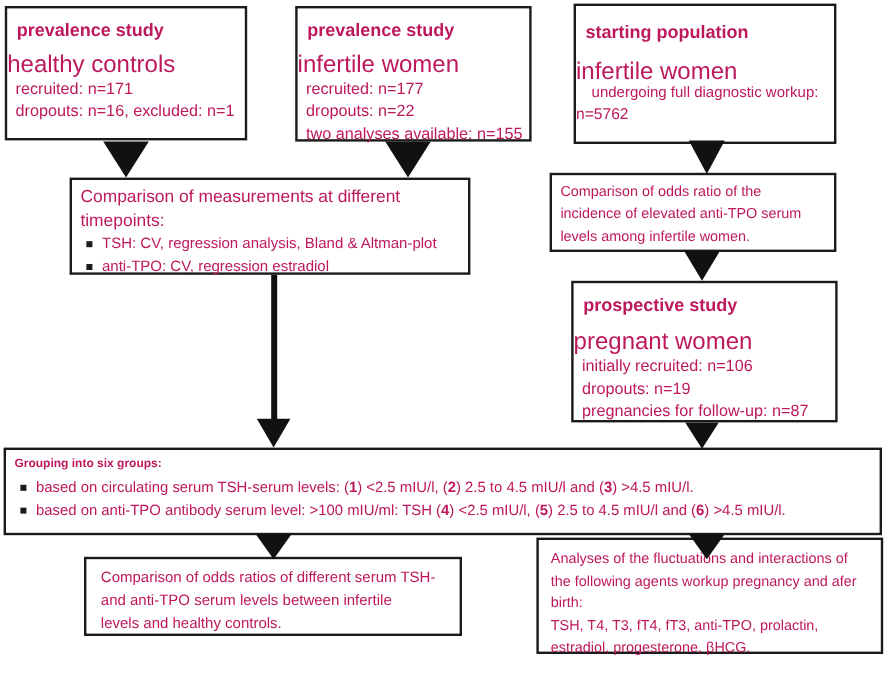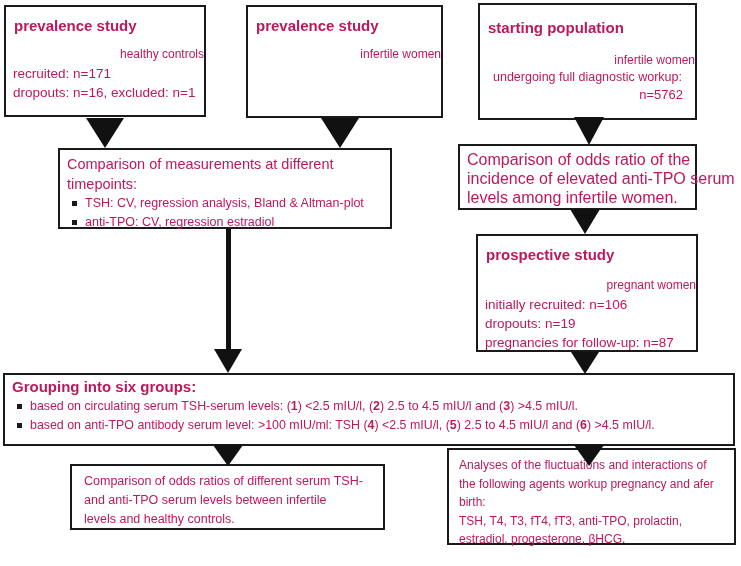--- a/index.html
+++ b/index.html
@@ -3,45 +3,45 @@
 <meta charset="utf-8">
 <style>
   html,body{margin:0;padding:0;background:#ffffff;}
   .canvas{
     position:relative;width:741px;height:566px;background:#ffffff;
     font-family:"Liberation Sans","DejaVu Sans",sans-serif;color:#be185d;
     overflow:hidden;
   }
   .fbox{position:absolute;border:2px solid #1a1a1a;background:#ffffff;box-sizing:border-box;}
   .box-title{font-weight:bold;font-size:15px;line-height:18px;padding:10px 0 0 8px;white-space:nowrap;}
-  .subtitle{font-size:12px;line-height:18px;text-align:right;margin-top:10px;white-space:nowrap;padding-left:16px;}
+  .subtitle{font-size:20px;line-height:18px;text-align:left;margin-top:10px;white-space:nowrap;}
   .body-lines{padding:1px 0 0 7px;}
   .body-line{font-size:13.5px;line-height:19px;white-space:nowrap;}
   
   .b1{left:4px;top:5px;width:202px;height:112px;}
   
   .b2{left:246px;top:5px;width:197px;height:113px;}
   
   .b3{left:478px;top:3px;width:219px;height:117px;}
   .b3 .box-title{padding-top:14px;}
   .b3 .subtitle{margin-top:14px;}
   .b3 .center-line{font-size:12.5px;line-height:17px;text-align:center;white-space:nowrap;}
-  .b3 .n-line{font-size:13px;line-height:18px;text-align:right;padding-right:12px;white-space:nowrap;}
+  .b3 .n-line{font-size:13px;line-height:18px;text-align:left;padding-right:12px;white-space:nowrap;}
   
   .b4{left:58px;top:148px;width:334px;height:81px;padding:4px 0 0 7px;}
   .b4 .head-line{font-size:14.5px;line-height:20px;white-space:nowrap;}
   
   .b5{left:458px;top:144px;width:239px;height:66px;padding:4px 0 0 7px;}
-  .b5 .line{font-size:16px;line-height:19px;white-space:nowrap;}
+  .b5 .line{font-size:12px;line-height:19px;white-space:nowrap;}
   
   .b6{left:476px;top:234px;width:222px;height:118px;}
   .b6 .subtitle{margin-top:12px;}
   
   .b7{left:3px;top:373px;width:732px;height:73px;padding:2px 0 0 7px;}
-  .b7 .g-title{font-weight:bold;font-size:15px;line-height:20px;white-space:nowrap;}
+  .b7 .g-title{font-weight:bold;font-size:10px;line-height:20px;white-space:nowrap;}
   .b7 .bullet-line .bl-text{font-size:12.4px;}
   
   .b8{left:70px;top:464px;width:315px;height:66px;padding:6px 0 0 12px;}
   .b8 .line{font-size:12.5px;line-height:19px;white-space:nowrap;}
   
   .b9{left:447px;top:448px;width:289px;height:97px;padding:6px 0 0 10px;}
   .b9 .line{font-size:12px;line-height:18.5px;white-space:nowrap;}
   
   .bullet-line{display:flex;align-items:flex-start;margin-top:0;}
   .sq{flex:0 0 auto;width:5px;height:5px;background:#1a1a1a;margin:7px 8px 0 5px;}
@@ -69,20 +69,25 @@
     <div class="subtitle">healthy controls</div>
     <div class="body-lines">
       <div class="body-line">recruited: n=171</div>
       <div class="body-line">dropouts: n=16, excluded: n=1</div>
     </div>
   </div>
 
   <div class="fbox b2">
     <div class="box-title">prevalence study</div>
     <div class="subtitle">infertile women</div>
+    <div class="body-lines">
+      <div class="body-line">recruited: n=177</div>
+      <div class="body-line">dropouts: n=22</div>
+      <div class="body-line">two analyses available: n=155</div>
+    </div>
   </div>
 
   <div class="fbox b3">
     <div class="box-title">starting population</div>
     <div class="subtitle">infertile women</div>
     <div class="center-line">undergoing full diagnostic workup:</div>
     <div class="n-line">n=5762</div>
   </div>
 
   <div class="fbox b4">

